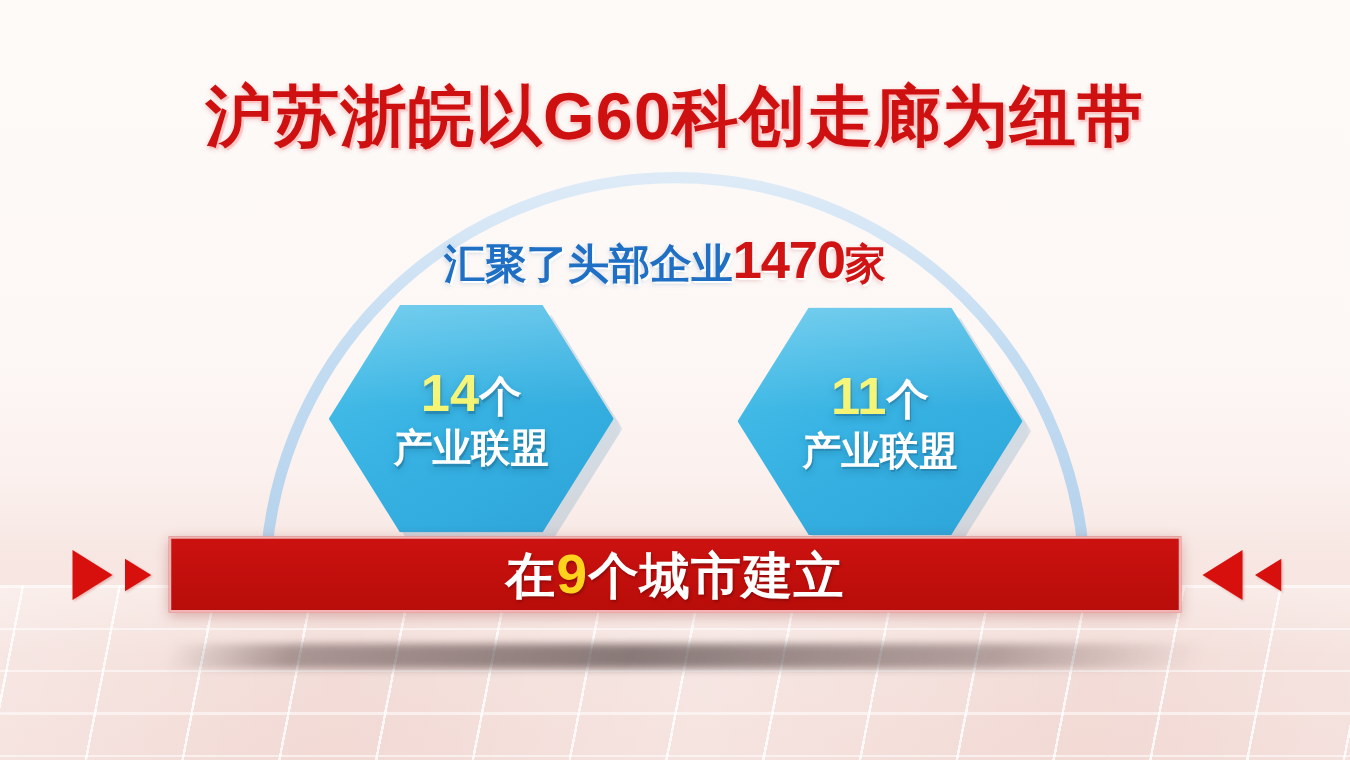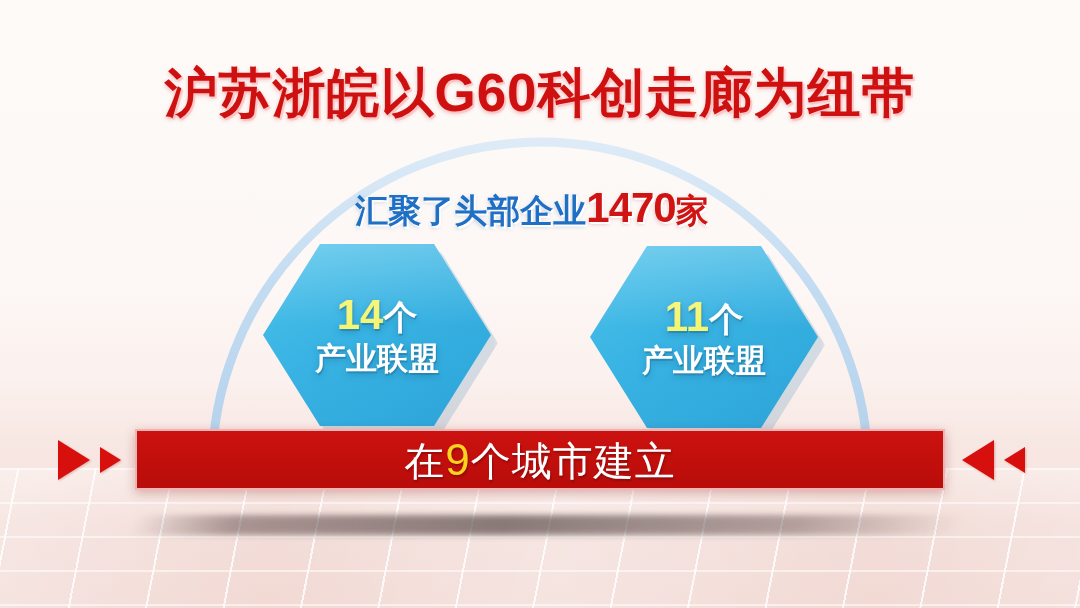--- a/index.html
+++ b/index.html
@@ -244,21 +244,21 @@
     background: linear-gradient(180deg, #cc1210 0%, #c10f0c 55%, #b80d0a 100%);
     border: 2px solid rgba(255,235,235,0.75);
     box-sizing: border-box;
     display: flex;
     align-items: center;
     justify-content: center;
     box-shadow: 0 3px 10px rgba(140,30,25,0.30);
   }
   .banner-text {
     font-size: 40px;
-    font-weight: normal;
+    font-weight: bold;
     letter-spacing: 1px;
     white-space: nowrap;
     line-height: 1;
   }
   .banner-text .b-w {
     color: #ffffff;
     text-shadow: 1px 2px 2px rgba(110,10,10,0.55);
   }
   .banner-text .b-y {
     color: #ffd21e;

